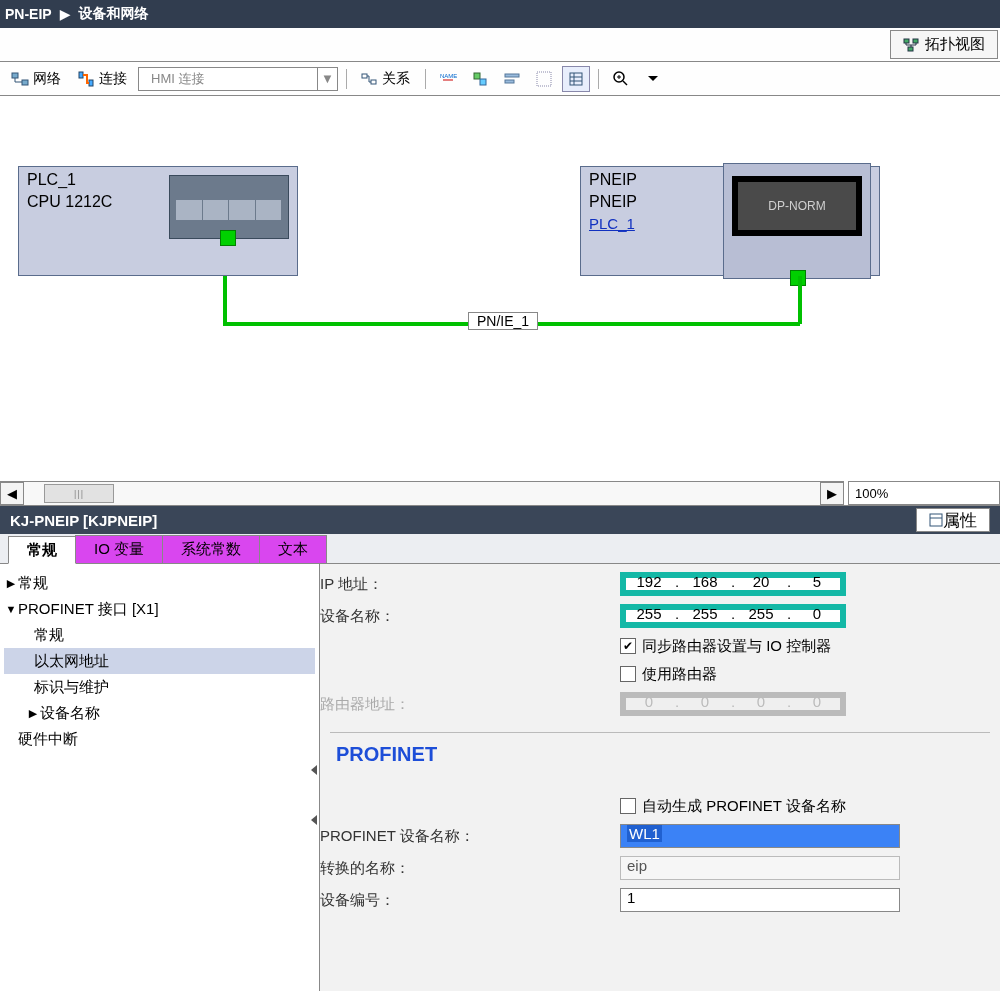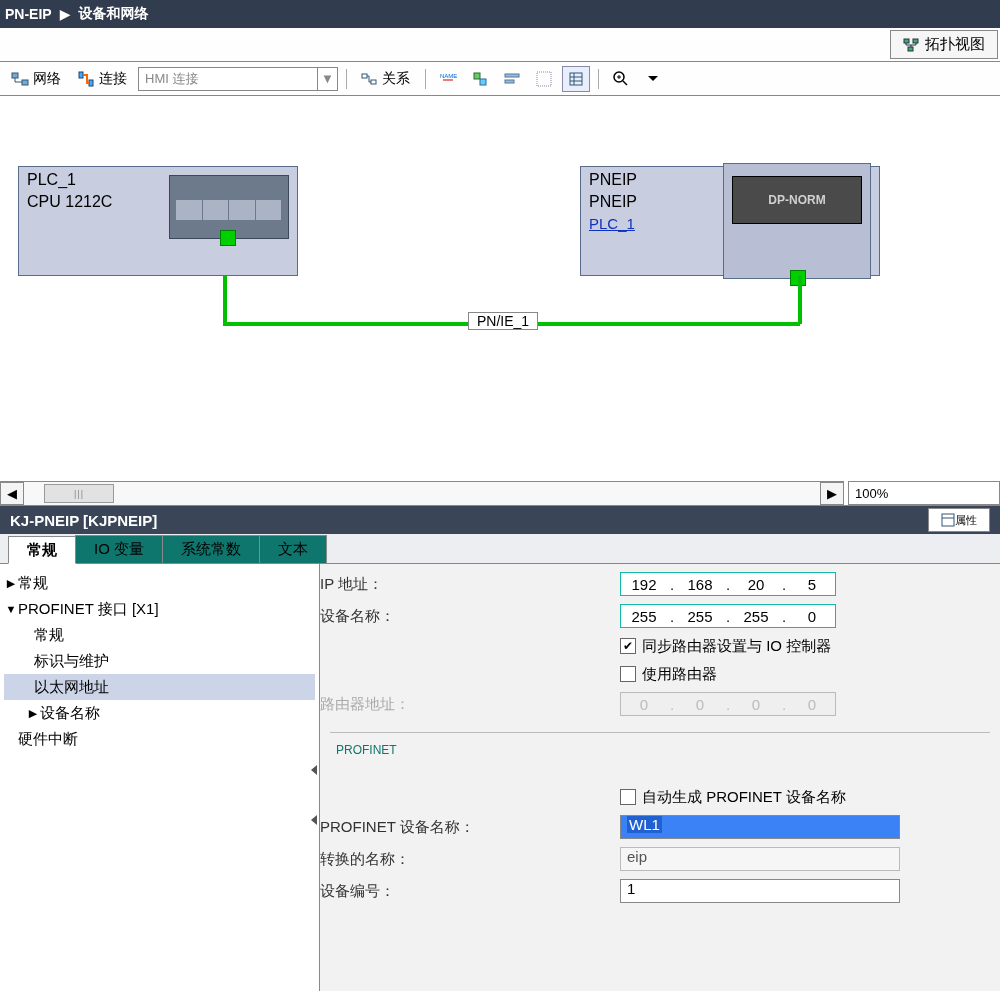--- a/index.html
+++ b/index.html
@@ -7,67 +7,67 @@
 .titlebar{background:#313d4f;color:#fff;height:28px;display:flex;align-items:center;padding:0 5px;font-size:14px;font-weight:bold}
 .titlebar .chev{margin:0 8px;font-weight:normal}
 .subbar{height:34px;border-bottom:1px solid #888;display:flex;justify-content:flex-end;align-items:stretch;background:#fefefe}
 .topology-btn{display:flex;align-items:center;gap:6px;border:1px solid #888;padding:0 12px;background:#f6f6f6;font-size:15px;margin:2px}
 .topology-btn svg{width:16px;height:16px}
 .toolbar{height:34px;display:flex;align-items:center;padding:2px 6px;gap:4px;border-bottom:1px solid #888;background:#fefefe}
 .tbtn{display:flex;align-items:center;justify-content:center;height:26px;min-width:26px;padding:0 4px;border:1px solid transparent;background:transparent}
 .tbtn svg{width:18px;height:18px}
 .tlabel{padding:0 2px 0 4px;font-size:14px}
 .tsep{width:1px;height:20px;background:#aaa;margin:0 4px}
-.dropdown{height:24px;width:200px;border:1px solid #888;background:#fff;display:flex;align-items:center;padding:0 6px;color:#888;position:relative}
+.dropdown{height:24px;width:200px;border:1px solid #888;background:#fff;display:flex;align-items:center;padding:0 12px;color:#888;position:relative}
 .dropdown .dd-arrow{position:absolute;right:0;top:0;bottom:0;width:20px;border-left:1px solid #888;display:flex;align-items:center;justify-content:center}
 .canvas-wrap{position:relative;height:410px;border-bottom:1px solid #888;background:#fff;overflow:hidden}
 .canvas{position:absolute;left:0;top:0;width:100%;height:380px}
 .device{position:absolute;width:280px;height:110px;background:#c8cde0;border:1px solid #5a6c8c}
 .device .hdr{position:absolute;left:8px;top:4px;font-size:16px}
 .device .sub{position:absolute;left:8px;top:26px;font-size:16px}
 .device .link{position:absolute;left:8px;top:48px;font-size:15px;color:#1030c0;text-decoration:underline}
 .plc-img{position:absolute;right:8px;top:8px;width:120px;height:64px;background:#6c7a8c;border:1px solid #3a4a5c}
 .plc-img .bay{position:absolute;top:24px;left:6px;right:6px;height:20px;background:#aab4c4;display:flex}
 .plc-img .bay div{flex:1;border-right:1px solid #6c7a8c}
 .plc-img .port{position:absolute;left:50px;bottom:-8px;width:16px;height:16px;background:#00d000;border:1px solid #008000}
 .mod-wrap{position:absolute;right:8px;top:-4px;width:148px;height:116px;background:#b8bed4;border:1px solid #5a6c8c}
-.mod-img{position:absolute;left:8px;top:12px;right:8px;height:48px;background:#4a4a4a;border:1px solid #000000;color:#d0d0d0;display:flex;align-items:center;justify-content:center;font-size:12px;font-weight:bold}
+.mod-img{position:absolute;left:8px;top:12px;right:8px;height:60px;background:#4a4a4a;border:6px solid #000000;color:#d0d0d0;display:flex;align-items:center;justify-content:center;font-size:12px;font-weight:normal}
 .mod-wrap .port{position:absolute;left:66px;bottom:-8px;width:16px;height:16px;background:#00d000;border:1px solid #008000}
 .wire{position:absolute;border:2px solid #00c000}
 .wire-label{position:absolute;background:#fff;border:1px solid #888;padding:0 8px;font-size:14px}
 .hscroll{position:absolute;left:0;right:156px;bottom:0;height:24px;border-top:1px solid #888;background:#eee;display:flex;align-items:stretch}
 .hscroll .arrow{width:24px;border:1px solid #888;background:#f4f4f4;display:flex;align-items:center;justify-content:center}
 .hscroll .track{flex:1;position:relative;background:#f8f8f8}
 .hscroll .thumb{position:absolute;left:20px;top:2px;bottom:2px;width:70px;background:#e2e2e2;border:1px solid #999;display:flex;align-items:center;justify-content:center;color:#888;letter-spacing:1px;font-size:9px}
 .zoombox{position:absolute;right:0;bottom:0;width:152px;height:24px;border:1px solid #888;background:#fff;display:flex;align-items:center;padding:0 6px}
 .panel-title{height:28px;background:#3a4658;color:#fff;display:flex;align-items:center;padding:0 10px;font-size:15px;font-weight:bold;justify-content:space-between}
-.prop-btn{background:#fff;color:#000;border:1px solid #888;height:24px;padding:0 12px;display:flex;align-items:center;gap:0;font-size:11px;font-weight:normal}
+.prop-btn{background:#fff;color:#000;border:1px solid #888;height:24px;padding:0 12px;display:flex;align-items:center;gap:0;font-size:17px;font-weight:normal}
 .prop-btn svg{width:14px;height:14px}
 .tabs{height:30px;display:flex;align-items:flex-end;background:#eceef2;border-bottom:1px solid #888;padding-left:8px;gap:0}
-.tab{height:28px;padding:0 18px;border:1px solid #888;border-bottom:none;background:#0f766e;display:flex;align-items:center;font-size:15px;margin-right:-1px;position:relative}
+.tab{height:28px;padding:0 18px;border:1px solid #888;border-bottom:none;background:#d946ef;display:flex;align-items:center;font-size:15px;margin-right:-1px;position:relative}
 .tab.active{background:#fff;font-weight:bold;z-index:2;border-bottom:1px solid #fff;margin-bottom:-1px}
 .lower{display:flex;height:461px}
 .tree{width:320px;border-right:1px solid #888;background:#fff;padding:6px 4px;font-size:15px;position:relative}
 .tree .splitter{position:absolute;right:0;top:0;bottom:0;width:10px;display:flex;flex-direction:column;align-items:center;justify-content:center;gap:40px}
 .tree .splitter div{width:0;height:0;border-top:5px solid transparent;border-bottom:5px solid transparent;border-right:6px solid #555}
 .trow{display:flex;align-items:center;height:26px;cursor:default}
 .trow .ar{width:14px;text-align:center;font-size:11px}
 .trow.sel{background:#ccd4e8}
 .props{flex:1;background:#f2f2f2;overflow:auto;padding:4px 0 20px 0;font-size:15px}
 .prow{display:flex;align-items:center;height:32px}
 .prow .lbl{width:300px;padding-right:8px;color:#333}
 .prow .lbl.dis{color:#aaa}
-.ipbox{display:flex;border:1px solid #14b8a6;background:#fff;height:24px;align-items:center}
+.ipbox{display:flex;border:6px solid #14b8a6;background:#fff;height:24px;align-items:flex-end}
 .ipbox.dis{background:#efefef;color:#bbb;border-color:#bbb}
 .ipbox span{width:46px;text-align:center}
 .ipbox .dot{width:10px;text-align:center}
 .chkrow{display:flex;align-items:center;gap:6px;height:28px;padding-left:300px}
 .chk{width:16px;height:16px;border:1px solid #666;background:#fff;display:flex;align-items:center;justify-content:center;font-size:12px;color:#000}
 .section-hr{border-top:1px solid #bbb;margin:12px 10px 4px 10px}
-.section-title{font-size:12px;font-weight:normal;padding:6px 16px;color:#0f766e}
+.section-title{font-size:20px;font-weight:bold;padding:6px 16px;color:#1d4ed8}
 .tinput{height:24px;border:1px solid #888;background:#fff;padding:0 6px;width:280px}
 .tinput.sel{background:#3b82f6}
 .tinput .selspan{background:#2060d0;color:#fff;padding:0 2px}
 .tinput.ro{background:#f6f6f6;border:1px solid #bbb;color:#555}
 </style>
 </head>
 <body>
 
 <div class="titlebar">
   <span>PN-EIP</span>
@@ -239,25 +239,25 @@
         <span class="ar">▶</span>
         <span>常规</span>
       </div>
     <div class="trow">
         <span class="ar">▼</span>
         <span>PROFINET 接口 [X1]</span>
       </div>
     <div class="trow" style="padding-left:30px">
         <span>常规</span>
       </div>
+    <div class="trow sel" style="padding-left:30px">
+        <span>以太网地址</span>
+      </div>
     <div class="trow" style="padding-left:30px">
         <span>标识与维护</span>
-      </div>
-    <div class="trow sel" style="padding-left:30px">
-        <span>以太网地址</span>
       </div>
     <div class="trow" style="padding-left:22px">
         <span class="ar">▶</span>
         <span>设备名称</span>
       </div>
     <div class="trow">
         <span class="ar" style="visibility:hidden">▶</span>
         <span>硬件中断</span>
       </div>
     <div class="splitter">

